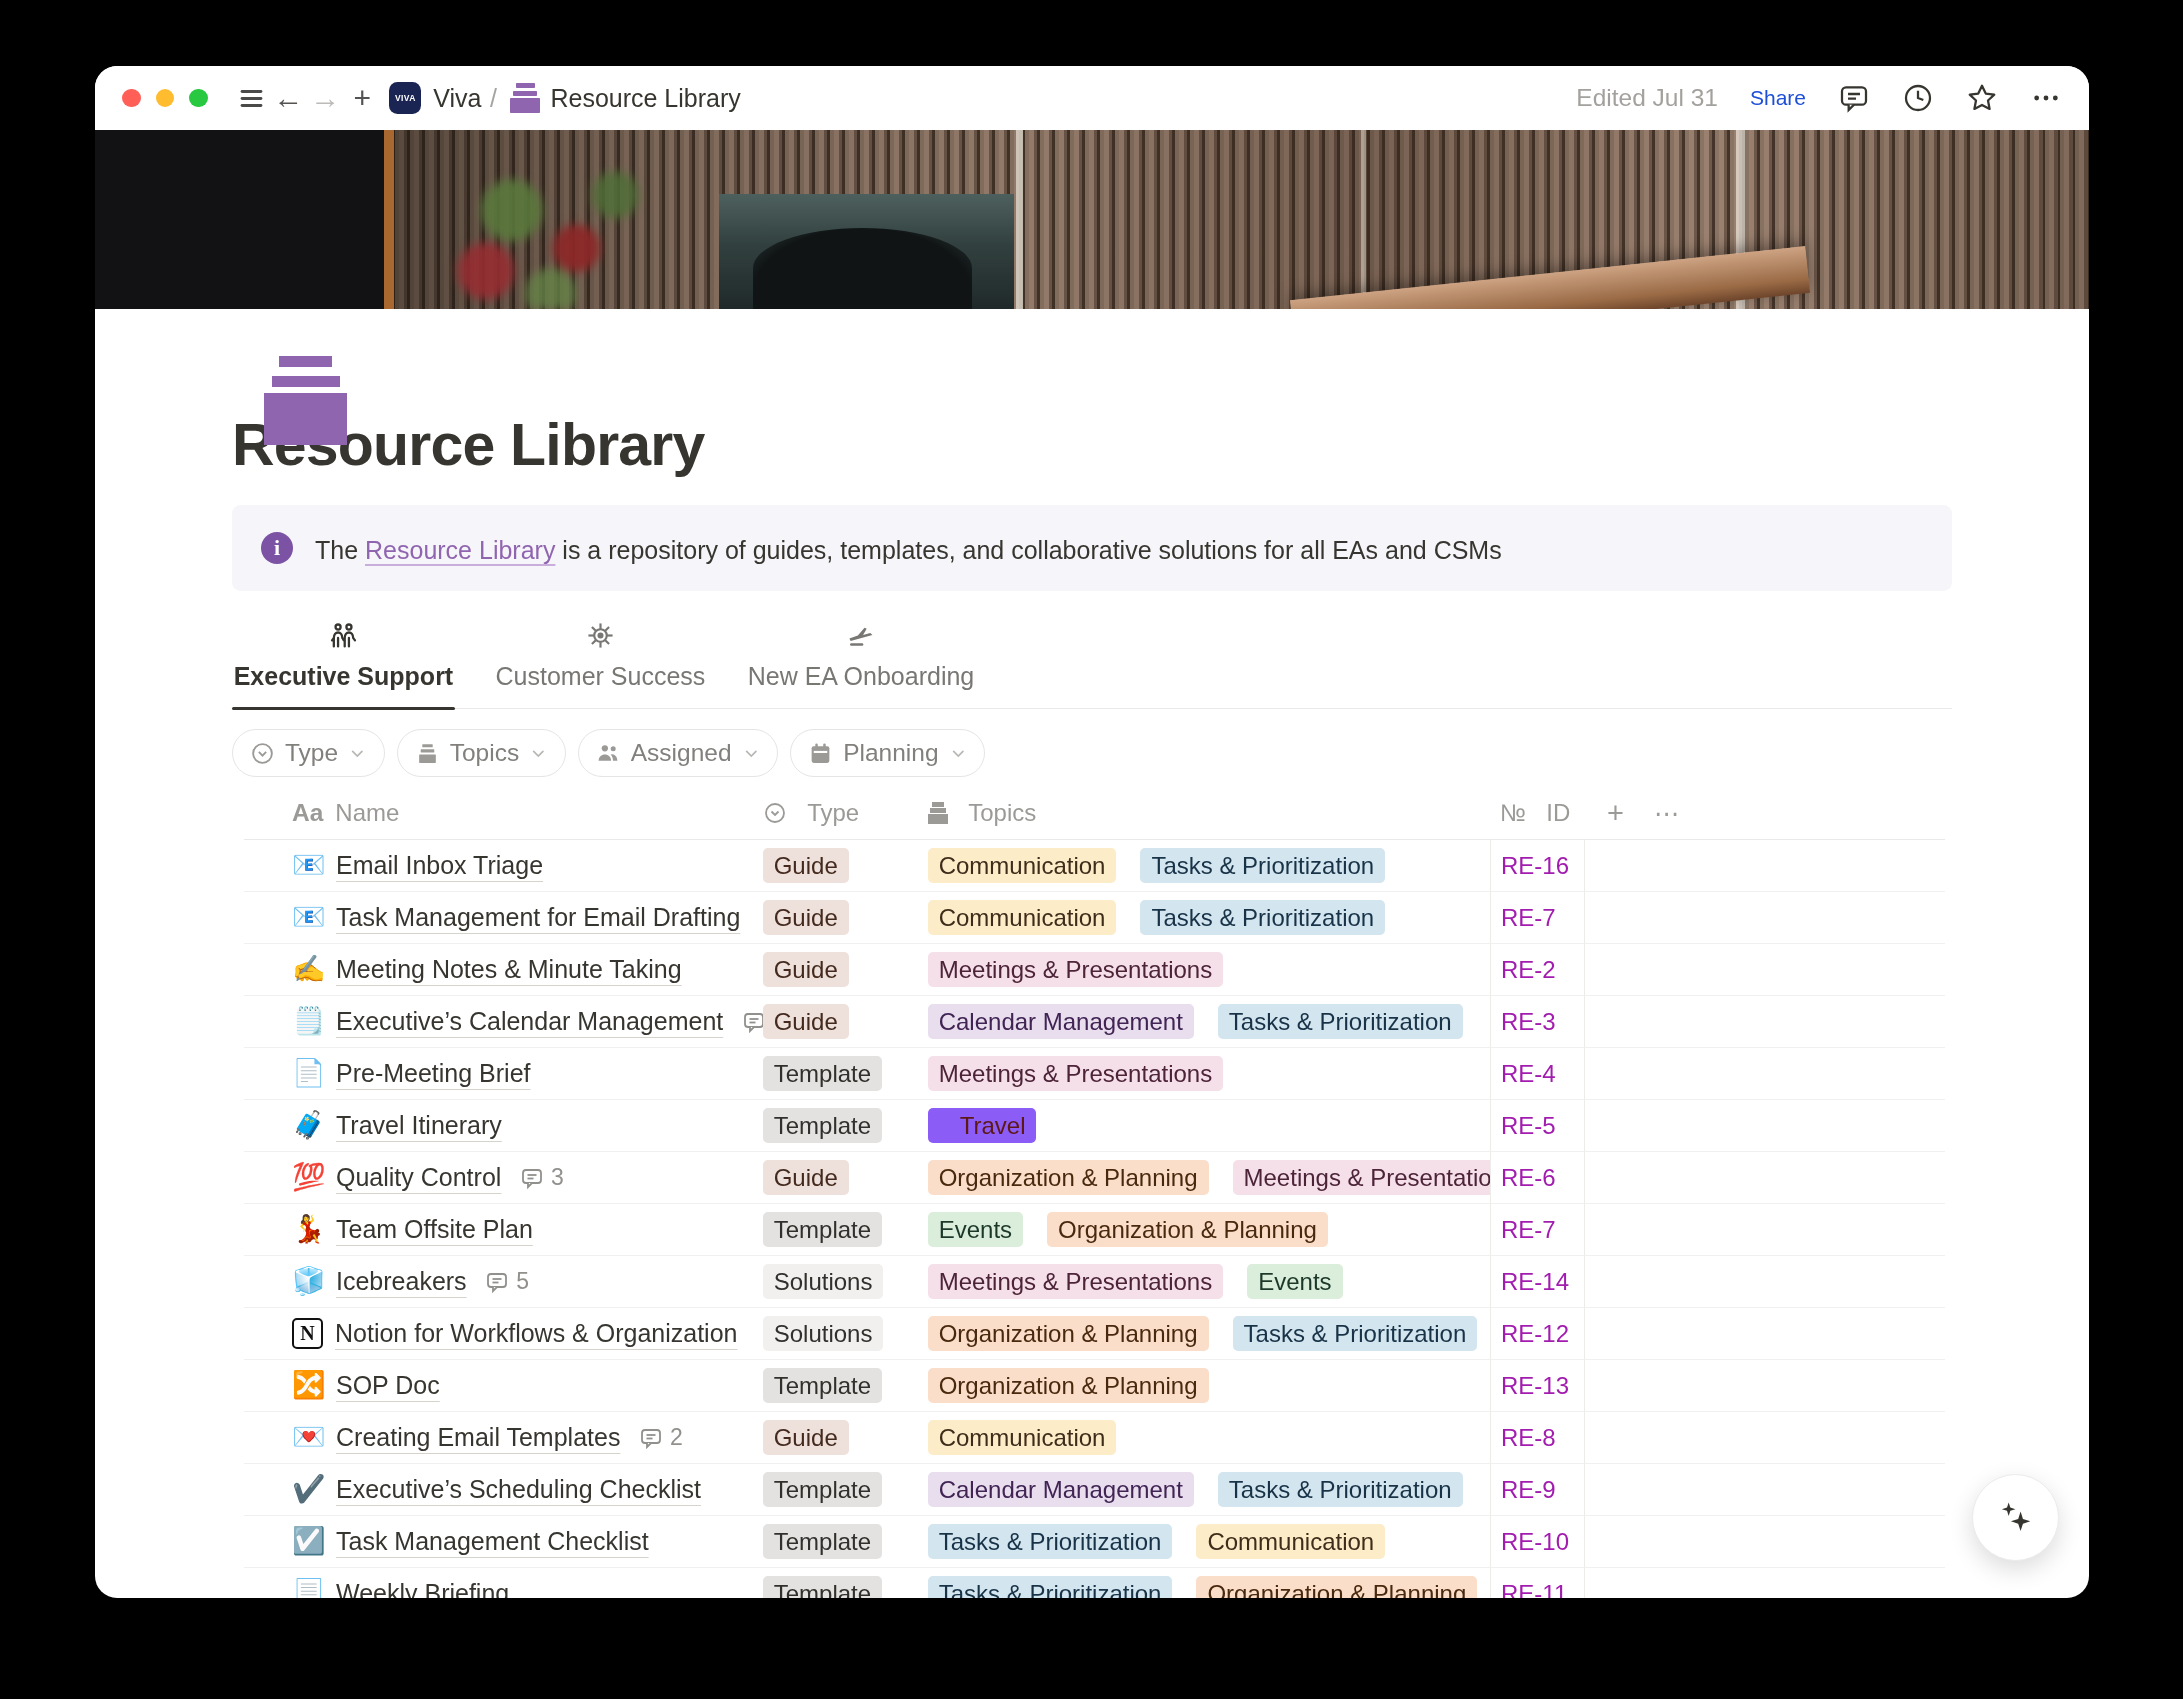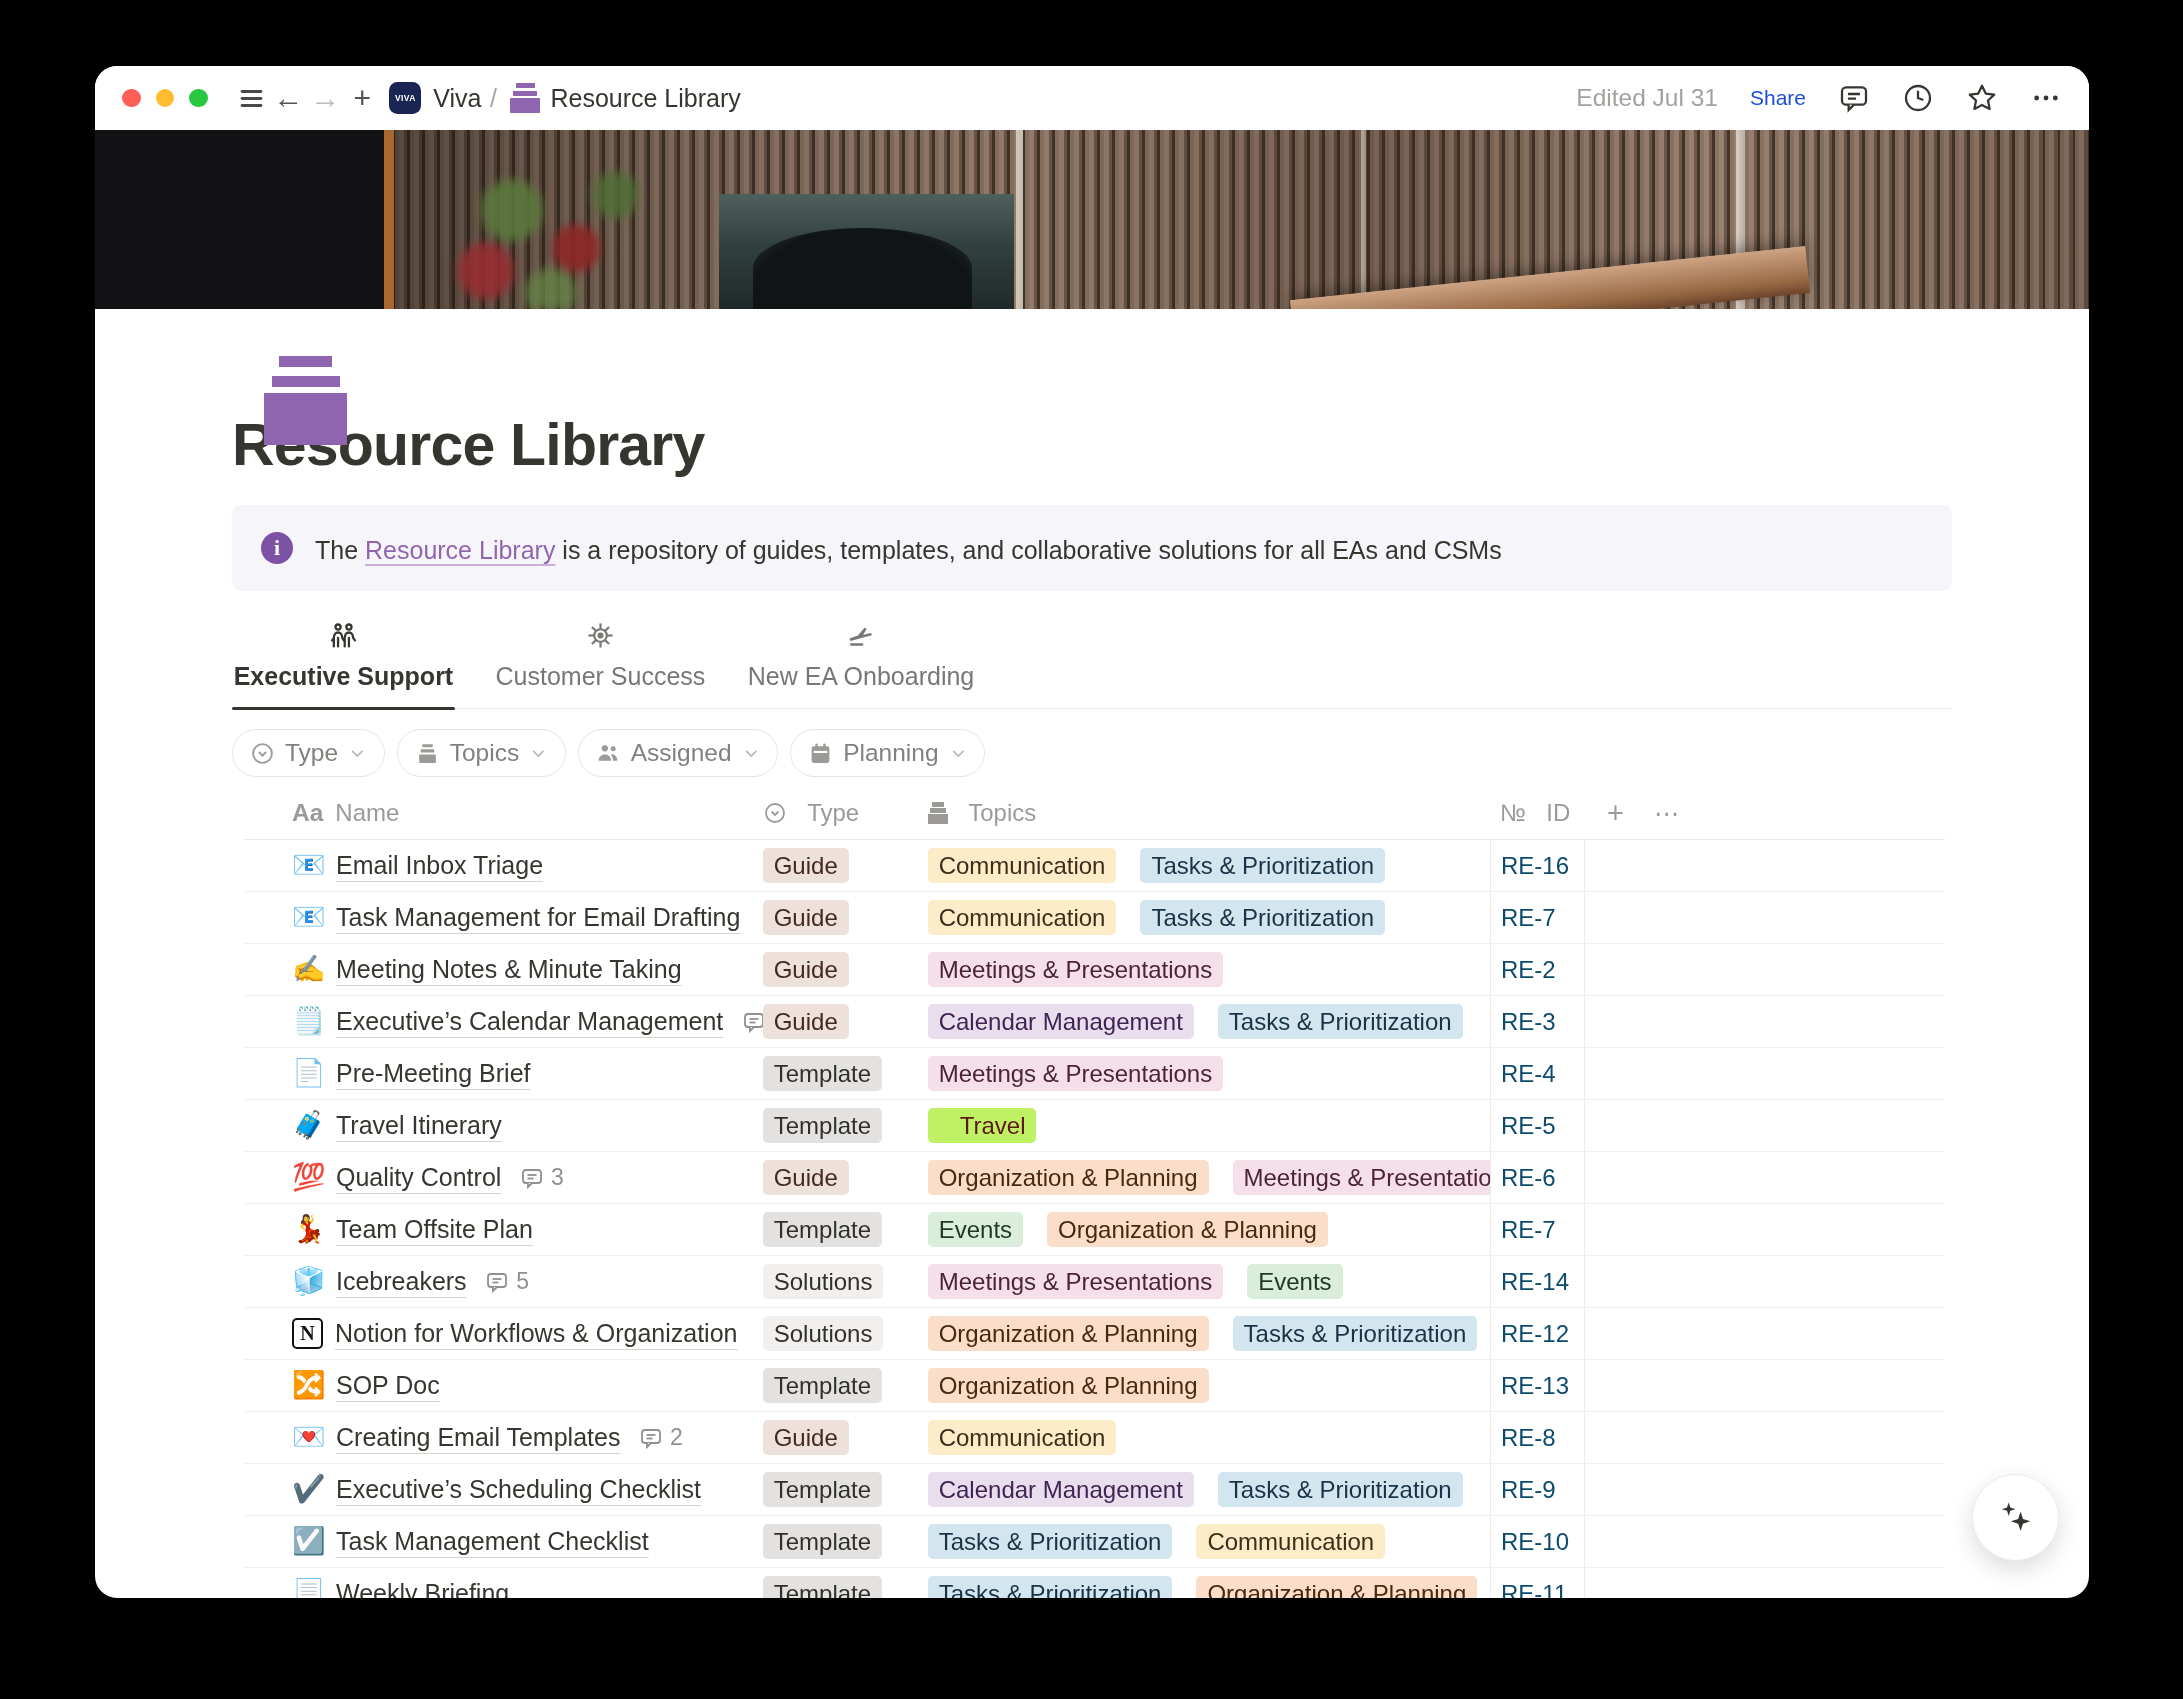--- a/index.html
+++ b/index.html
@@ -91,21 +91,21 @@
   .aa{font-weight:600;font-size:24.5px;}
   .num-sign{font-size:24px;}
   .hbtn{font-size:29px;color:#9B9A97;cursor:pointer;line-height:1;}
   .remoji{font-size:27px;width:32px;text-align:center;flex:none;line-height:1;}
   .notion-n{flex:none;width:27px;height:27px;border:2.5px solid #111;border-radius:5px;display:flex;align-items:center;justify-content:center;
     font-family:"Liberation Serif","DejaVu Serif",serif;font-weight:700;font-size:20px;color:#111;background:#fff;}
   .rname{font-size:25px;color:#37352F;font-weight:500;white-space:nowrap;text-decoration:underline;
     text-decoration-color:#D6D3CD;text-decoration-thickness:1.3px;text-underline-offset:6.8px;cursor:pointer;}
   .cmt{display:inline-flex;align-items:center;gap:6.8px;color:#91908C;font-size:23px;margin-left:6.8px;cursor:pointer;}
   .badge{display:inline-flex;align-items:center;height:35px;padding:0 11px;border-radius:5px;font-size:24px;white-space:nowrap;}
-  .idtxt{font-size:24px;color:#0c4a6e;}
+  .idtxt{font-size:24px;color:#a21caf;}
   
   .ai-fab{position:absolute;right:30px;bottom:37px;width:85px;height:85px;border-radius:50%;background:#fff;
     border:0.8px solid #ECEBE9;box-shadow:0 8.5px 24px rgba(0,0,0,.14);display:flex;align-items:center;justify-content:center;cursor:pointer;}
 </style>
 </head>
 <body>
 
 <div class="window">
 
   <div class="topbar">
@@ -428,21 +428,21 @@
           </div>
           <div class="trow">
             <div class="col-name">
               <span class="remoji">🧳</span>
               <span class="rname">Travel Itinerary</span>
             </div>
             <div class="col-type">
               <span class="badge" style="background: rgb(227, 226, 224); color: rgb(50, 48, 44);">Template</span>
             </div>
             <div class="col-topics">
-              <span class="badge" style="background: #bef264; color: rgb(93, 23, 21); padding-left: 32px;">Travel</span>
+              <span class="badge" style="background: #8b5cf6; color: rgb(93, 23, 21); padding-left: 32px;">Travel</span>
             </div>
             <div class="col-id">
               <span class="idtxt">RE-5</span>
             </div>
             <div class="col-fill"></div>
           </div>
           <div class="trow">
             <div class="col-name">
               <span class="remoji">💯</span>
               <span class="rname">Quality Control</span>

